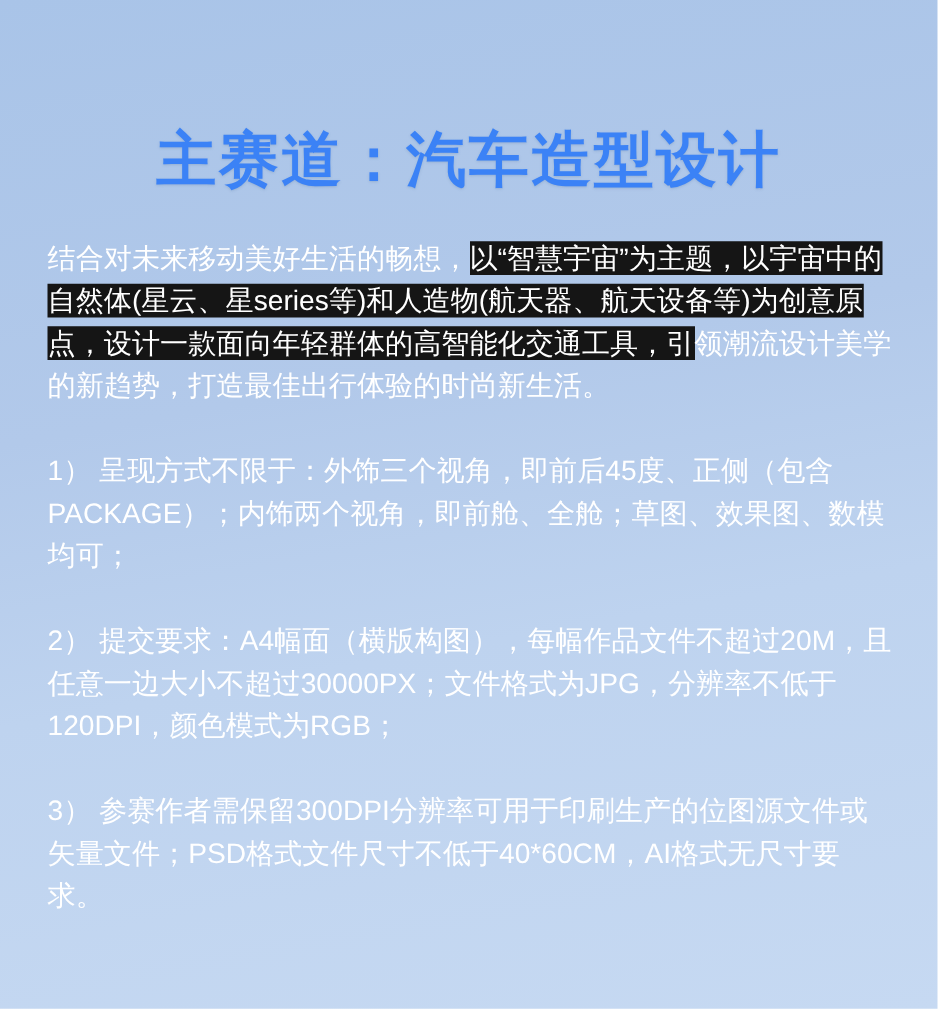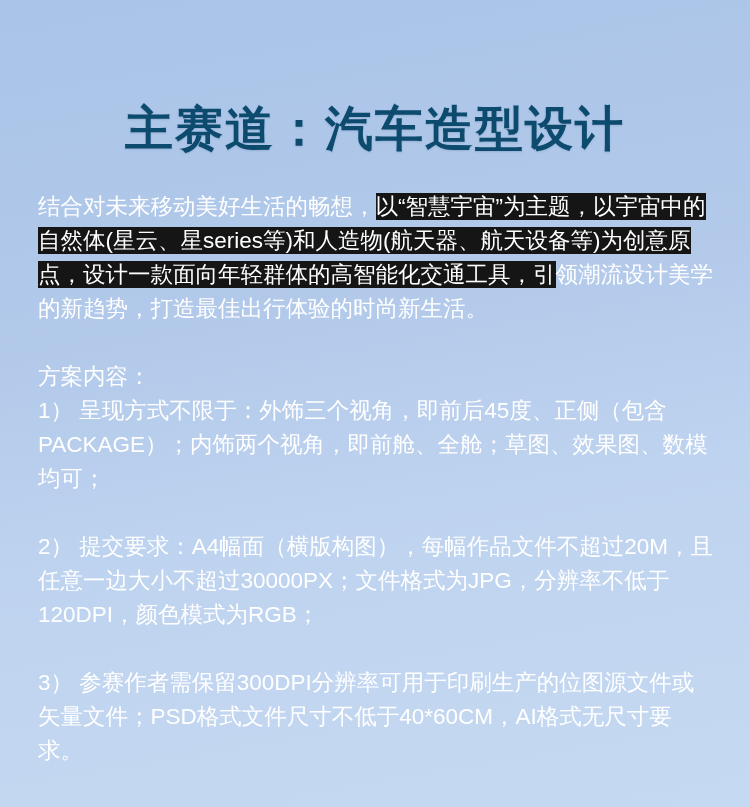--- a/index.html
+++ b/index.html
@@ -20,21 +20,21 @@
     width: 750px;
     height: 807px;
     box-sizing: border-box;
   }
   .title {
     position: absolute;
     left: 0;
     top: 68px;
     width: 750px;
     text-align: center;
-    color: #0c4a6e;
+    color: #3b82f6;
     font-size: 48px;
     font-weight: bold;
     letter-spacing: 2px;
     line-height: 1.2;
     text-shadow: 0 1px 2px rgba(80,110,150,0.25);
   }
   .body-text {
     position: absolute;
     left: 38px;
     top: 190px;
@@ -64,21 +64,20 @@
 <div class="page">
 
   <h1 class="title">主赛道：汽车造型设计</h1>
 
   <div class="body-text">
 
     <p class="para"><span>结合对未来移动美好生活的畅想，</span><span class="highlight">以“智慧宇宙”为主题，以宇宙中的自然体(星云、星series等)和人造物(航天器、航天设备等)为创意原点，设计一款面向年轻群体的高智能化交通工具，引</span><span>领潮流设计美学的新趋势，打造最佳出行体验的时尚新生活。</span></p>
 
     <div class="spacer"></div>
 
-    <p class="para">方案内容：</p>
 
     <p class="para">1）  呈现方式不限于：外饰三个视角，即前后45度、正侧（包含PACKAGE）；内饰两个视角，即前舱、全舱；草图、效果图、数模均可；</p>
 
     <div class="spacer"></div>
 
     <p class="para">2）  提交要求：A4幅面（横版构图），每幅作品文件不超过20M，且任意一边大小不超过30000PX；文件格式为JPG，分辨率不低于120DPI，颜色模式为RGB；</p>
 
     <div class="spacer"></div>
 
     <p class="para">3）    参赛作者需保留300DPI分辨率可用于印刷生产的位图源文件或矢量文件；PSD格式文件尺寸不低于40*60CM，AI格式无尺寸要求。</p>

